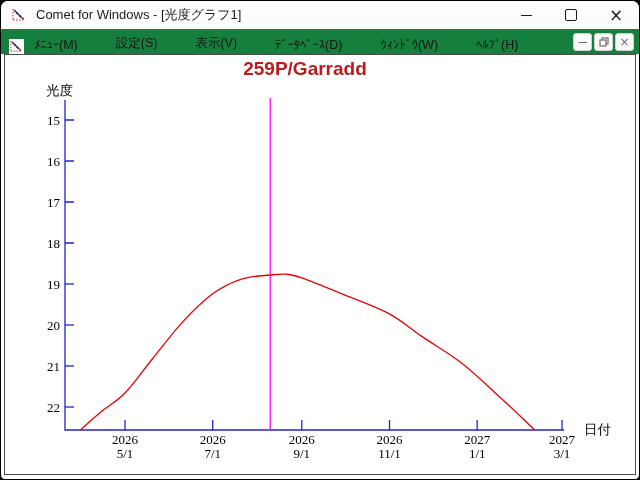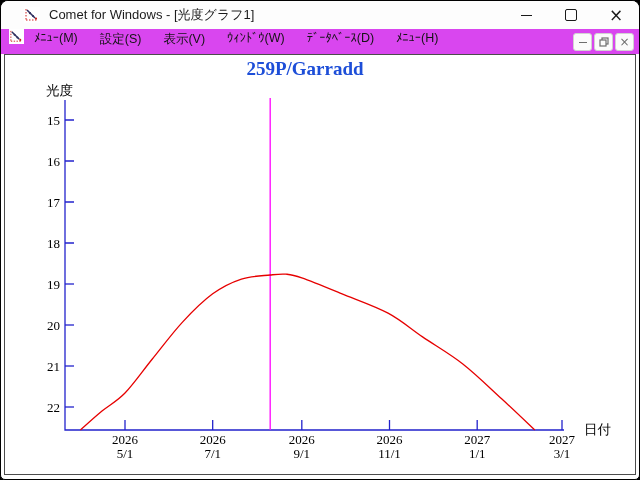--- a/index.html
+++ b/index.html
@@ -1,44 +1,44 @@
 <!DOCTYPE html>
 <html><head>
 <meta charset="utf-8">
 <style>
   html,body{margin:0;padding:0;background:#000;}
   body{width:640px;height:480px;font-family:"Liberation Sans",sans-serif;-webkit-font-smoothing:none;}
   .window{position:relative;width:640px;height:480px;box-sizing:border-box;background:#fff;
           border:1px solid #000;border-radius:8px 8px 5px 5px;overflow:hidden;}
   
   .titlebar{position:absolute;left:0;top:0;right:0;height:28px;background:#fdfdfd;
-            display:flex;align-items:center;padding-left:13px;}
+            display:flex;align-items:center;}
   .app-icon{width:16px;height:16px;margin-left:10px;flex:0 0 auto;}
   .title-text{margin-left:9px;font-size:13px;color:#1b1b1b;white-space:nowrap;}
   .win-controls{position:absolute;right:8px;top:0;height:28px;display:flex;align-items:center;}
   .win-btn{width:30px;height:26px;margin-left:15px;display:flex;align-items:center;justify-content:center;cursor:default;}
   .glyph-min{width:11px;height:0;border-top:1.4px solid #1a1a1a;}
   .glyph-max{width:10px;height:10px;border:1.4px solid #1a1a1a;border-radius:2px;}
   .glyph-close{font-size:17px;line-height:17px;color:#1a1a1a;font-family:"DejaVu Sans",sans-serif;}
   
-  .menubar{position:absolute;left:0;top:28px;right:0;height:25px;background:#d946ef;
-           display:flex;align-items:flex-start;font-size:12.5px;color:#141414;}
+  .menubar{position:absolute;left:0;top:28px;right:0;height:25px;background:#15803d;
+           display:flex;align-items:flex-end;font-size:12.5px;color:#141414;}
   .menu-icon{width:15px;height:15px;margin-left:8px;flex:0 0 auto;}
-  .menu-item{padding:2px 8px;margin-left:6px;white-space:nowrap;}
+  .menu-item{padding:2px 8px;margin-left:22px;white-space:nowrap;}
   .menu-item:first-of-type{margin-left:2px;}
   .mdi-controls{position:absolute;right:5px;top:4px;display:flex;}
   .mdi-btn{width:17px;height:16px;margin-left:2px;border:1px solid #d2d2d2;border-radius:3px;
            background:#fbfbfb;display:flex;align-items:center;justify-content:center;}
   .mdi-min{width:8px;height:0;border-top:1.3px solid #6e6e6e;}
   .mdi-close{font-size:12px;line-height:12px;color:#6e6e6e;font-family:"DejaVu Sans",sans-serif;}
   
   .client{position:absolute;left:3px;right:3px;top:53px;bottom:4px;background:#fff;
           border:1px solid #4c4c4c;box-sizing:border-box;overflow:hidden;}
   .chart-title{position:absolute;left:55px;top:3px;width:490px;text-align:center;
-               font-family:Liberation Serif, serif;font-weight:bold;font-size:19px;color:#1d4ed8;}
+               font-family:Liberation Sans, sans-serif;font-weight:bold;font-size:19px;color:#b91c1c;}
   .axis-label{position:absolute;font-family:Liberation Serif, serif;font-size:13.5px;color:#000;white-space:nowrap;}
   .ylabel{left:41px;top:27px;}
   .xlabel{left:579px;top:366px;}
   #plot{position:absolute;left:0;top:0;}
   #plot text{font-family:"Liberation Serif",serif;font-size:13px;fill:#000;}
 </style>
 </head>
 <body>
 
 <div class="window">
@@ -73,23 +73,23 @@
       <path d="M2 13 H13" stroke="#d02020" stroke-width="1" stroke-dasharray="1.5 1.5" fill="none"></path>
       <path d="M2 2 V13" stroke="#d02020" stroke-width="1" stroke-dasharray="1.5 1.5" fill="none"></path>
       <path d="M3 3 L11 11" stroke="#303060" stroke-width="1.6" fill="none"></path>
       <circle cx="6" cy="6.2" r="1.1" fill="#303060"></circle>
       <circle cx="9" cy="9" r="1.1" fill="#303060"></circle>
       <circle cx="12" cy="11.6" r="1.1" fill="#c02020"></circle>
     </svg>
     <span class="menu-item">ﾒﾆｭｰ(M)</span>
     <span class="menu-item">設定(S)</span>
     <span class="menu-item">表示(V)</span>
+    <span class="menu-item">ﾃﾞｰﾀﾍﾞｰｽ(D)</span>
     <span class="menu-item">ｳｨﾝﾄﾞｳ(W)</span>
-    <span class="menu-item">ﾃﾞｰﾀﾍﾞｰｽ(D)</span>
-    <span class="menu-item">ﾒﾆｭｰ(H)</span>
+    <span class="menu-item">ﾍﾙﾌﾟ(H)</span>
     <div class="mdi-controls">
       <div class="mdi-btn">
         <div class="mdi-min"></div>
       </div>
       <div class="mdi-btn">
         <svg width="10" height="10" viewBox="0 0 10 10">
           <rect x="3" y="1" width="6" height="6" fill="none" stroke="#6e6e6e" stroke-width="1.2"></rect>
           <rect x="1" y="3" width="6" height="6" fill="#fbfbfb" stroke="#6e6e6e" stroke-width="1.2"></rect>
         </svg>
       </div>

